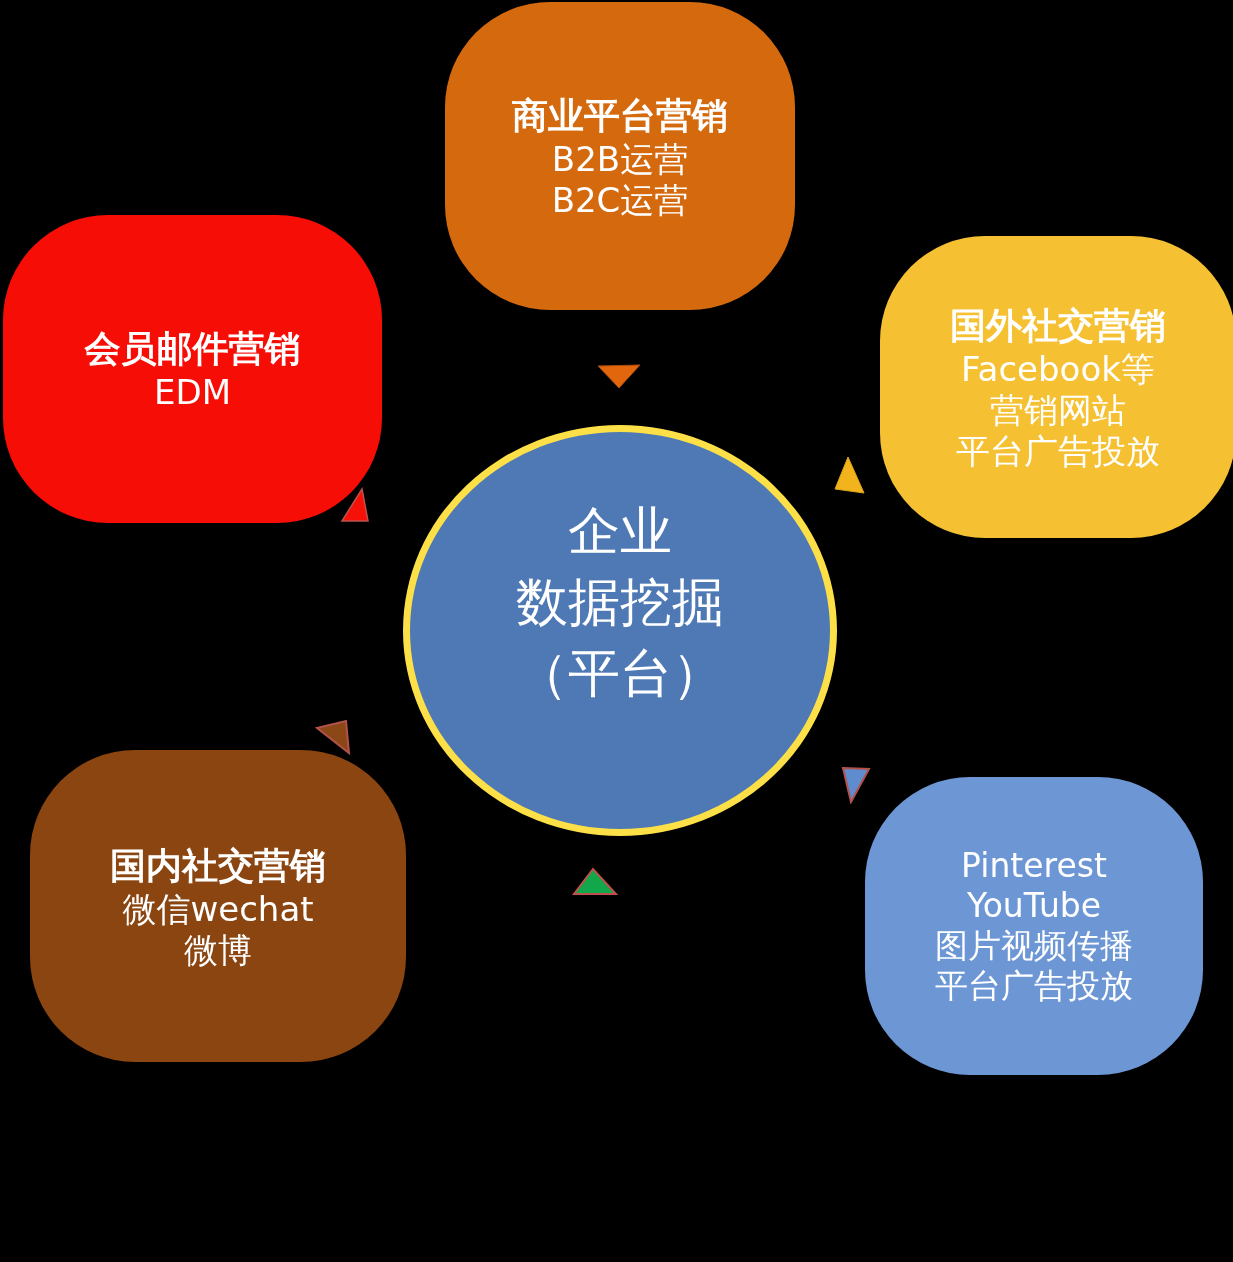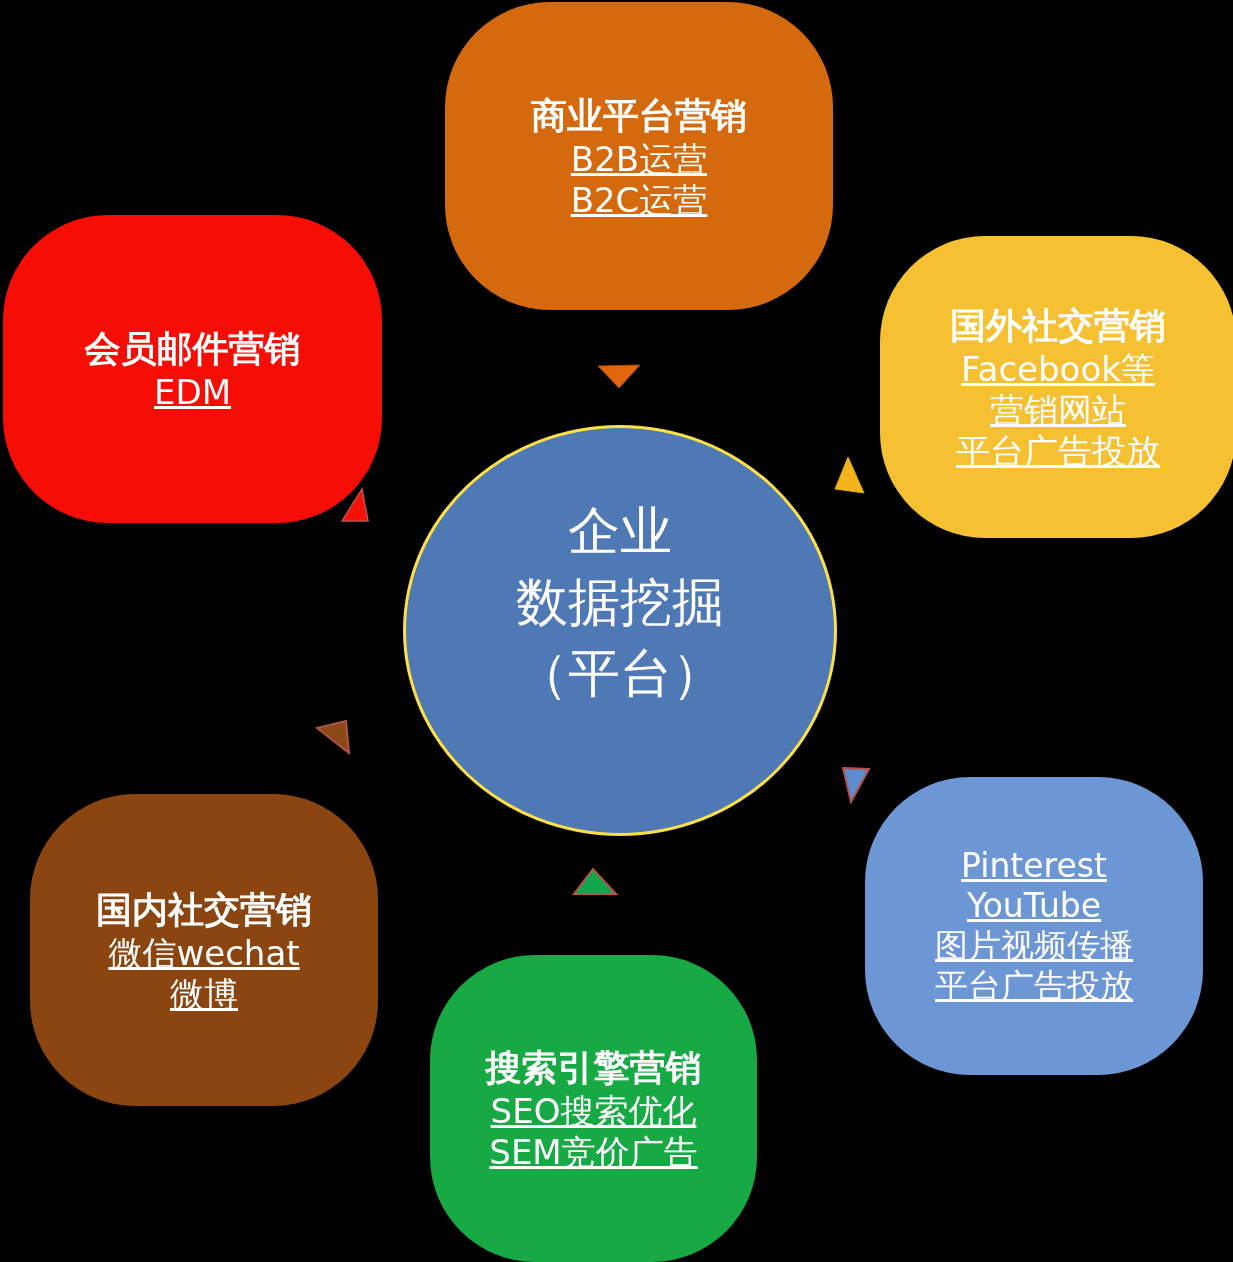--- a/index.html
+++ b/index.html
@@ -15,38 +15,38 @@
     position: absolute;
     border-radius: 105px;
     color: #ffffff;
     display: flex;
     flex-direction: column;
     align-items: center;
     justify-content: center;
     text-align: center;
   }
   .node-title { font-weight: 700; font-size: 36px; line-height: 47px; white-space: nowrap; }
-  .node-line  { font-weight: 400; font-size: 34px; line-height: 41px; white-space: nowrap; text-decoration: underline; }
+  .node-line  { font-weight: 400; font-size: 34px; line-height: 41px; white-space: nowrap; }
 
-  .node-business   { left: 445px; top: 2px;   width: 388px; height: 308px; background: #D4690E; }
+  .node-business   { left: 445px; top: 2px;   width: 350px; height: 308px; background: #D4690E; }
   .node-overseas   { left: 880px; top: 236px; width: 356px; height: 302px; background: #F5C132; }
   .node-imagevideo { left: 865px; top: 777px; width: 338px; height: 298px; background: #6D96D5; }
   .node-imagevideo .node-line { line-height: 40px; font-size: 33px; }
   .node-imagevideo .node-title { line-height: 45px; }
   .node-search     { left: 430px; top: 955px; width: 327px; height: 307px; background: #17A944; }
-  .node-domestic   { left: 30px;  top: 750px; width: 348px; height: 312px; background: #8A4510; margin-top: 44px; }
+  .node-domestic   { left: 30px;  top: 750px; width: 376px; height: 312px; background: #8A4510; }
   .node-email      { left: 3px;   top: 215px; width: 379px; height: 308px; background: #F60D05; }
 
   .center-circle {
     position: absolute;
     left: 403px; top: 425px;
     width: 434px; height: 411px;
     box-sizing: border-box;
     background: #4E79B5;
-    border: 3px solid #fde047;
+    border: 7px solid #fde047;
     border-radius: 50%;
     display: flex;
     align-items: center;
     justify-content: center;
     color: #ffffff;
     text-align: center;
   }
   .center-text { transform: translateY(-28px); }
   .center-line { font-size: 52px; line-height: 71px; white-space: nowrap; }
 
@@ -77,25 +77,20 @@
     <div class="node-line">平台广告投放</div>
   </div>
 
   <div class="node node-imagevideo">
     <div class="node-line">Pinterest</div>
     <div class="node-line">YouTube</div>
     <div class="node-line">图片视频传播</div>
     <div class="node-line">平台广告投放</div>
   </div>
 
-  <div class="node node-search">
-    <div class="node-title">搜索引擎营销</div>
-    <div class="node-line">SEO搜索优化</div>
-    <div class="node-line">SEM竞价广告</div>
-  </div>
 
   <div class="node node-domestic">
     <div class="node-title">国内社交营销</div>
     <div class="node-line">微信wechat</div>
     <div class="node-line">微博</div>
   </div>
 
   <div class="node node-email">
     <div class="node-title">会员邮件营销</div>
     <div class="node-line">EDM</div>

